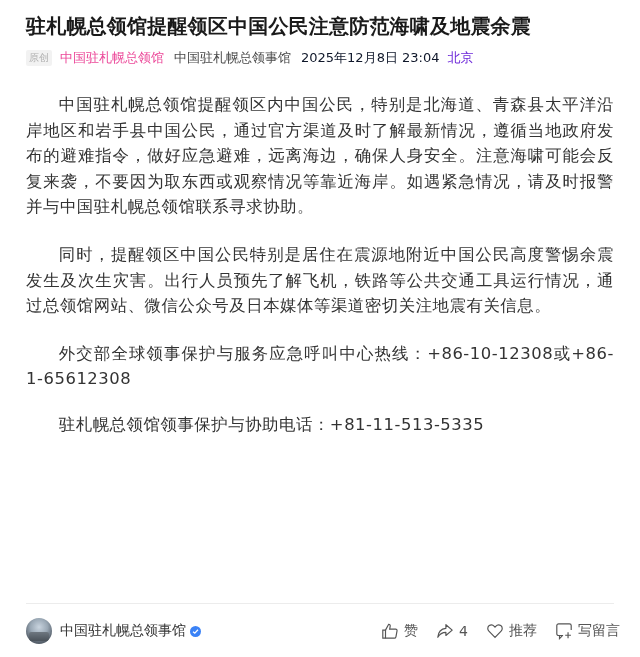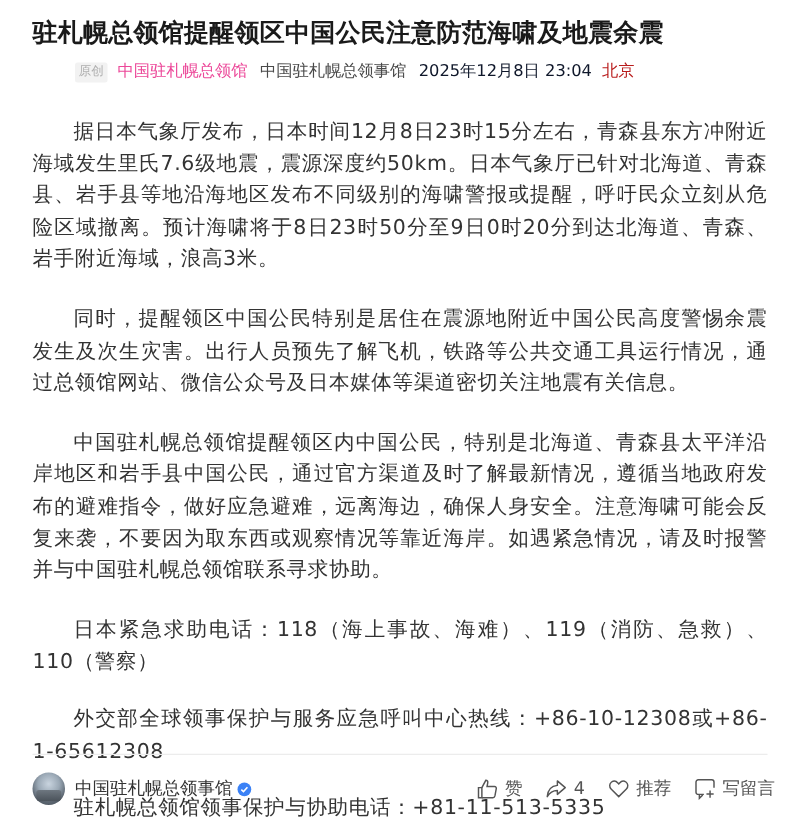--- a/index.html
+++ b/index.html
@@ -10,31 +10,31 @@
   }
   .page { position: relative; width: 640px; height: 657px; padding: 0 26px; text-decoration: underline; }
   .title {
     position: absolute; left: 26px; top: 12px; width: 600px;
     font-size: 20px; font-weight: bold; color: #1a1a1a;
     letter-spacing: 0.2px; line-height: 28px; white-space: nowrap;
   }
   .meta {
     position: absolute; left: 26px; top: 48px; height: 20px;
     display: flex; align-items: center; white-space: nowrap;
-    font-size: 13px; line-height: 20px; margin-left: 34px;
+    font-size: 13px; line-height: 20px;
   }
   .badge {
     background: #f2f2f2; color: #b0b0b0; font-size: 10px;
     padding: 0 3px; height: 16px; line-height: 16px; margin-right: 8px;
     border-radius: 2px;
   }
   .meta-author { color: #ec4899; margin-right: 10px; }
   .meta-account { color: #576b95; margin-right: 10px; color: #4a4a4a; }
   .meta-date { color: #0f172a; margin-right: 8px; }
-  .meta-loc { color: #b91c1c; }
+  .meta-loc { color: #6d28d9; }
 
   .body {
     position: absolute; left: 26px; top: 92px; width: 588px;
     font-size: 16.4px; line-height: 25.6px; color: #333333;
     letter-spacing: 0.55px;
   }
   .para { text-indent: 2em; margin-bottom: 22px; text-align: justify; }
   .para.tight { margin-bottom: 20px; }
 
   .divider {
@@ -74,24 +74,22 @@
 
   <div class="meta">
     <span class="badge">原创</span>
     <span class="meta-author">中国驻札幌总领馆</span>
     <span class="meta-account">中国驻札幌总领事馆</span>
     <span class="meta-date">2025年12月8日 23:04</span>
     <span class="meta-loc">北京</span>
   </div>
 
   <div class="body">
-    <p class="para">据日本气象厅发布，日本时间12月8日23时15分左右，青森县东方冲附近海域发生里氏7.6级地震，震源深度约50km。日本气象厅已针对北海道、青森县、岩手县等地沿海地区发布不同级别的海啸警报或提醒，呼吁民众立刻从危险区域撤离。预计海啸将于8日23时50分至9日0时20分到达北海道、青森、岩手附近海域，浪高3米。</p>
+    <p class="para">中国驻札幌总领馆提醒领区内中国公民，特别是北海道、青森县太平洋沿岸地区和岩手县中国公民，通过官方渠道及时了解最新情况，遵循当地政府发布的避难指令，做好应急避难，远离海边，确保人身安全。注意海啸可能会反复来袭，不要因为取东西或观察情况等靠近海岸。如遇紧急情况，请及时报警并与中国驻札幌总领馆联系寻求协助。</p>
     <p class="para">同时，提醒领区中国公民特别是居住在震源地附近中国公民高度警惕余震发生及次生灾害。出行人员预先了解飞机，铁路等公共交通工具运行情况，通过总领馆网站、微信公众号及日本媒体等渠道密切关注地震有关信息。</p>
-    <p class="para">中国驻札幌总领馆提醒领区内中国公民，特别是北海道、青森县太平洋沿岸地区和岩手县中国公民，通过官方渠道及时了解最新情况，遵循当地政府发布的避难指令，做好应急避难，远离海边，确保人身安全。注意海啸可能会反复来袭，不要因为取东西或观察情况等靠近海岸。如遇紧急情况，请及时报警并与中国驻札幌总领馆联系寻求协助。</p>
-    <p class="para tight">日本紧急求助电话：118（海上事故、海难）、119（消防、急救）、110（警察）</p>
     <p class="para tight">外交部全球领事保护与服务应急呼叫中心热线：+86-10-12308或+86-1-65612308</p>
     <p class="para">驻札幌总领馆领事保护与协助电话：+81-11-513-5335</p>
   </div>
 
   <div class="divider"></div>
 
   <div class="footer">
     <div class="footer-left">
       <div class="avatar"></div>
       <span class="account-name">中国驻札幌总领事馆</span>

